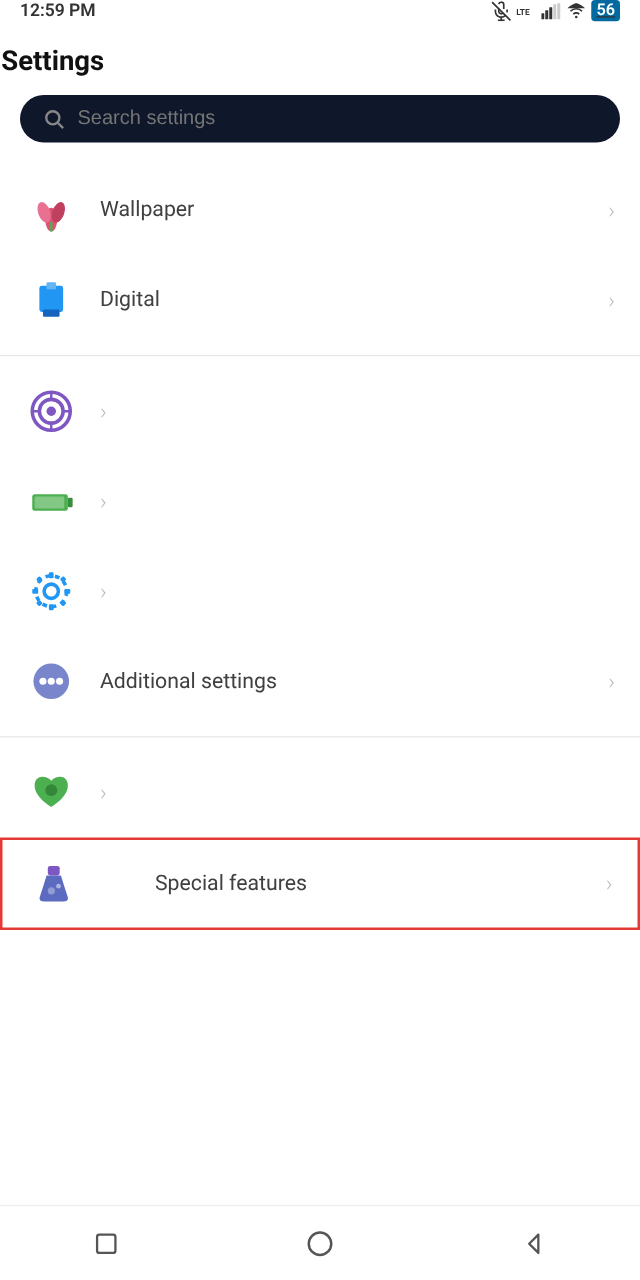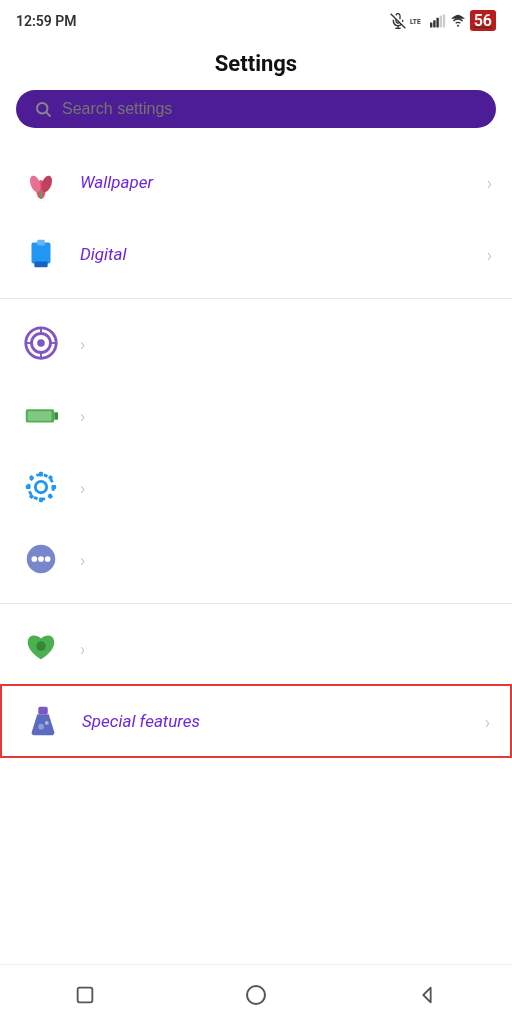--- a/index.html
+++ b/index.html
@@ -11,64 +11,64 @@
       background: #fff;
       font-family: 'Roboto', Arial, sans-serif;
       overflow-x: hidden;
     }
 
     
     .status-bar {
       display: flex;
       justify-content: space-between;
       align-items: center;
-      padding: 10px 16px 6px;
+      padding: 0 16px 6px;
       background: #fff;
     }
     .status-time {
       font-size: 14px;
       font-weight: 600;
       color: #333;
     }
     .status-icons {
       display: flex;
       align-items: center;
       gap: 4px;
       font-size: 12px;
       color: #333;
       text-decoration: underline;
     }
     .status-icons svg {
       width: 16px;
       height: 16px;
     }
     .battery-badge {
-      background: #b91c1c;
+      background: #0369a1;
       color: #fff;
-      font-size: 16px;
+      font-size: 13px;
       padding: 1px 4px;
       border-radius: 3px;
       font-weight: 600;
     }
 
     
     .page-title {
-      text-align: center;
+      text-align: left;
       font-size: 22px;
       font-weight: 700;
       color: #111;
-      padding: 14px 16px 14px;
+      padding: 14px 1px 14px;
     }
 
     
     .search-bar {
       margin: 0 16px 18px;
       display: flex;
       align-items: center;
-      background: #4c1d95;
+      background: #0f172a;
       border-radius: 30px;
       padding: 10px 18px;
       gap: 10px;
     }
     .search-bar .search-icon-wrap {
       color: #888;
       font-size: 16px;
       display: flex;
       align-items: center;
     }
@@ -99,39 +99,39 @@
       height: 42px;
       display: flex;
       align-items: center;
       justify-content: center;
       margin-right: 18px;
       flex-shrink: 0;
     }
     .settings-item .item-text {
       flex: 1;
       font-size: 17px;
-      color: #6d28d9;
+      color: #404040;
       line-height: 1.3;
-      font-style: italic;
     }
     .settings-item .chevron {
       color: #bbb;
       font-size: 18px;
       font-weight: 300;
     }
 
     .divider {
       height: 1px;
       background: #e8e8e8;
       margin: 8px 0;
     }
 
     
     .settings-item.highlighted {
       border: 2.5px solid #e53935;
+      gap: 42px;
     }
 
     
     .nav-bar {
       position: fixed;
       bottom: 0;
       width: 512px;
       height: 60px;
       background: #fff;
       display: flex;
@@ -292,20 +292,21 @@
     <div class="settings-item">
       <div class="item-icon">
         <svg viewBox="0 0 40 40" width="38" height="38">
 
           <circle cx="20" cy="20" r="15" fill="#7986cb"></circle>
           <circle cx="13" cy="20" r="3" fill="#fff"></circle>
           <circle cx="20" cy="20" r="3" fill="#fff"></circle>
           <circle cx="27" cy="20" r="3" fill="#fff"></circle>
         </svg>
       </div>
+      <span class="item-text">Additional settings</span>
       <span class="chevron">›</span>
     </div>
   </div>
 
   <div class="divider"></div>
 
   <div class="settings-section">
 
     <div class="settings-item">
       <div class="item-icon">

